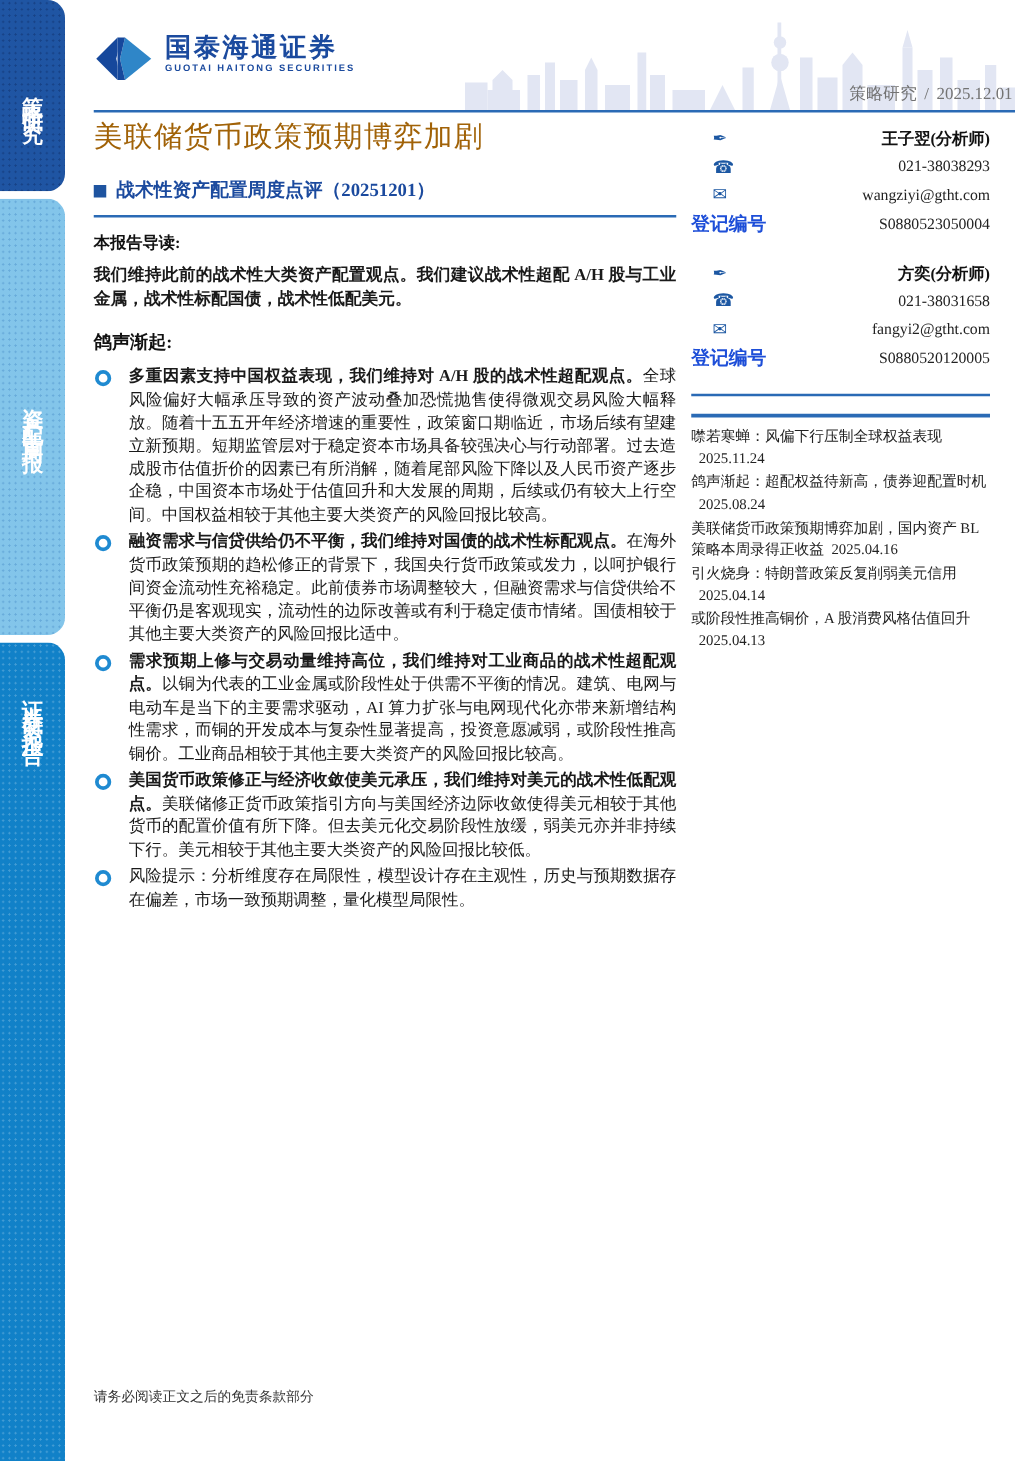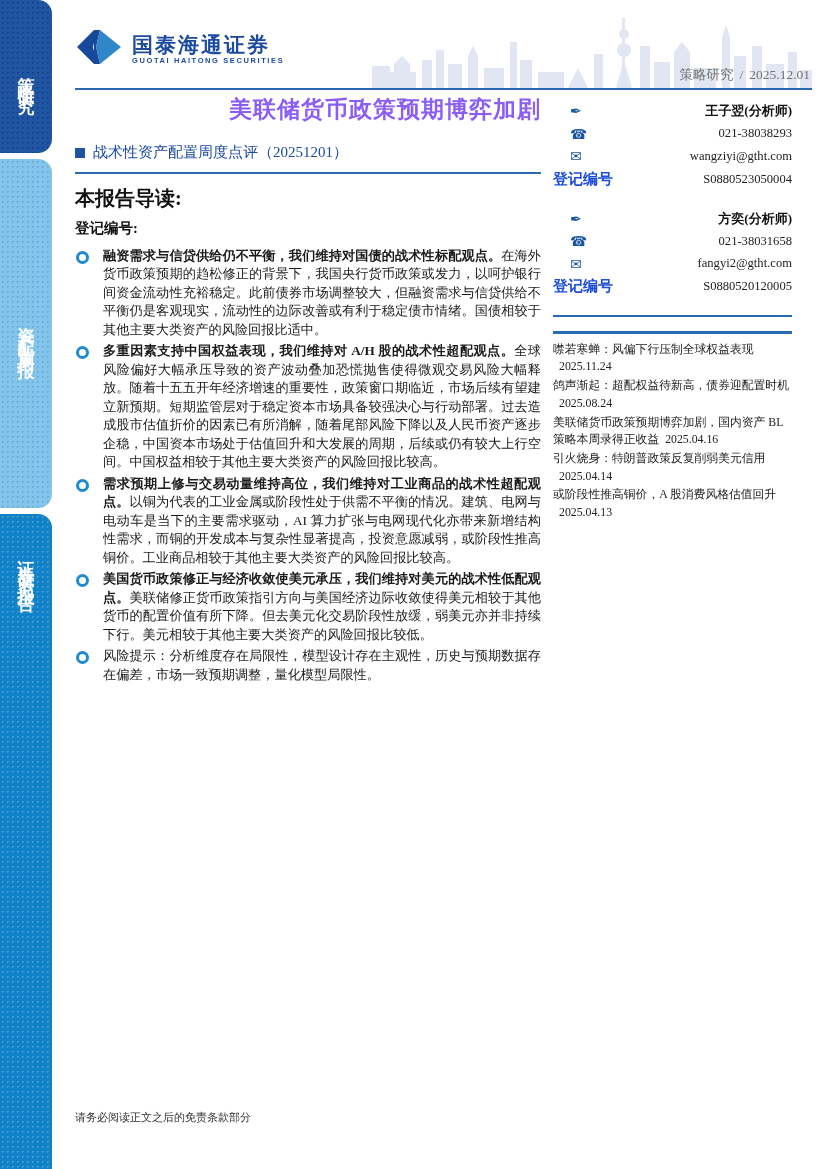--- a/index.html
+++ b/index.html
@@ -17,38 +17,38 @@
     border-radius:0 14px 14px 0;align-items:center;}
   .seg3{top:514px;height:655px;background-color:#1181c8;
     background-image:radial-gradient(rgba(255,255,255,.22) 1px,transparent 1px);
     border-radius:0 14px 0 0;align-items:flex-start;padding-top:0;}
   .vtext{writing-mode:vertical-rl;text-orientation:upright;color:#ffffff;
     font-size:17px;font-weight:bold;letter-spacing:7px;line-height:1;}
   .seg3 .vtext{margin-top:32px;}
 
   
   .skyline{position:absolute;top:16px;right:14px;}
-  .logo{position:absolute;left:76px;top:27px;display:flex;align-items:center;}
+  .logo{position:absolute;left:76px;top:27px;display:flex;align-items:flex-start;}
   .logo-mark{margin-right:10px;}
   .logo-cn{font-size:21px;font-weight:bold;color:#1b4a9e;letter-spacing:2px;line-height:1.1;
     font-family:"Liberation Sans","DejaVu Sans",sans-serif;}
   .logo-en{font-size:7.5px;color:#1b4a9e;letter-spacing:1.6px;font-weight:bold;
     font-family:"Liberation Sans","DejaVu Sans",sans-serif;}
   .header-meta{position:absolute;top:66px;right:16px;font-size:13.5px;color:#737373;}
   .header-meta .sep{margin:0 6px;}
   .header-rule{position:absolute;left:75px;top:88px;width:737px;height:2px;background:#2a6ab5;}
 
   
   .main-col{position:absolute;left:75px;top:94px;width:466px;}
-  .report-title{font-size:23px;font-weight:bold;color:#8b5cf6;letter-spacing:1px;margin:0 0 18px 0;text-align:right;}
+  .report-title{font-size:23px;font-weight:normal;color:#a16207;letter-spacing:1px;margin:0 0 18px 0;}
   .subtitle-row{display:flex;align-items:center;margin:0 0 10px 0;}
   .subtitle-square{width:10px;height:10px;background:#1e54a0;margin-right:8px;flex:0 0 auto;}
-  .subtitle-text{font-size:15px;font-weight:normal;color:#1b4a9e;}
+  .subtitle-text{font-size:15px;font-weight:bold;color:#1b4a9e;}
   .subtitle-rule{width:466px;height:2px;background:#2a6ab5;margin-bottom:11px;}
-  .sec-label{font-size:20px;font-weight:bold;color:#111;margin:0 0 7px 0;}
+  .sec-label{font-size:13px;font-weight:bold;color:#111;margin:0 0 7px 0;}
   .guide-text{font-size:13.4px;font-weight:bold;line-height:1.42;text-align:justify;margin:0 0 16px 0;}
   .points-label{font-size:14.5px;font-weight:bold;color:#111;margin:0 0 9px 0;}
   .bullet-list{margin:0;padding:0;list-style:none;}
   .bullet-item{display:flex;margin-bottom:3px;}
   .bullet-dot{flex:0 0 auto;width:7px;height:7px;border:3px solid #1f8ad1;border-radius:50%;
     margin:4px 14px 0 1px;background:#fff;}
   .bullet-body{flex:1;font-size:13.2px;line-height:1.4;text-align:justify;}
   .bullet-lead{font-weight:bold;}
 
   
@@ -141,31 +141,32 @@
 
   <div class="main-col">
     <h1 class="report-title">美联储货币政策预期博弈加剧</h1>
     <div class="subtitle-row">
       <span class="subtitle-square"></span>
       <span class="subtitle-text">战术性资产配置周度点评（20251201）</span>
     </div>
     <div class="subtitle-rule"></div>
 
     <div class="sec-label">本报告导读:</div>
-
-    <div class="points-label">登记编号:</div>
+    <p class="guide-text">我们维持此前的战术性大类资产配置观点。我们建议战术性超配 A/H 股与工业金属，战术性标配国债，战术性低配美元。</p>
+
+    <div class="points-label">鸽声渐起:</div>
 
     <ul class="bullet-list">
       <li class="bullet-item">
         <span class="bullet-dot"></span>
+        <span class="bullet-body"><span class="bullet-lead">多重因素支持中国权益表现，我们维持对 A/H 股的战术性超配观点。</span><span>全球风险偏好大幅承压导致的资产波动叠加恐慌抛售使得微观交易风险大幅释放。随着十五五开年经济增速的重要性，政策窗口期临近，市场后续有望建立新预期。短期监管层对于稳定资本市场具备较强决心与行动部署。过去造成股市估值折价的因素已有所消解，随着尾部风险下降以及人民币资产逐步企稳，中国资本市场处于估值回升和大发展的周期，后续或仍有较大上行空间。中国权益相较于其他主要大类资产的风险回报比较高。</span></span>
+      </li>
+      <li class="bullet-item">
+        <span class="bullet-dot"></span>
         <span class="bullet-body"><span class="bullet-lead">融资需求与信贷供给仍不平衡，我们维持对国债的战术性标配观点。</span><span>在海外货币政策预期的趋松修正的背景下，我国央行货币政策或发力，以呵护银行间资金流动性充裕稳定。此前债券市场调整较大，但融资需求与信贷供给不平衡仍是客观现实，流动性的边际改善或有利于稳定债市情绪。国债相较于其他主要大类资产的风险回报比适中。</span></span>
-      </li>
-      <li class="bullet-item">
-        <span class="bullet-dot"></span>
-        <span class="bullet-body"><span class="bullet-lead">多重因素支持中国权益表现，我们维持对 A/H 股的战术性超配观点。</span><span>全球风险偏好大幅承压导致的资产波动叠加恐慌抛售使得微观交易风险大幅释放。随着十五五开年经济增速的重要性，政策窗口期临近，市场后续有望建立新预期。短期监管层对于稳定资本市场具备较强决心与行动部署。过去造成股市估值折价的因素已有所消解，随着尾部风险下降以及人民币资产逐步企稳，中国资本市场处于估值回升和大发展的周期，后续或仍有较大上行空间。中国权益相较于其他主要大类资产的风险回报比较高。</span></span>
       </li>
       <li class="bullet-item">
         <span class="bullet-dot"></span>
         <span class="bullet-body"><span class="bullet-lead">需求预期上修与交易动量维持高位，我们维持对工业商品的战术性超配观点。</span><span>以铜为代表的工业金属或阶段性处于供需不平衡的情况。建筑、电网与电动车是当下的主要需求驱动，AI 算力扩张与电网现代化亦带来新增结构性需求，而铜的开发成本与复杂性显著提高，投资意愿减弱，或阶段性推高铜价。工业商品相较于其他主要大类资产的风险回报比较高。</span></span>
       </li>
       <li class="bullet-item">
         <span class="bullet-dot"></span>
         <span class="bullet-body"><span class="bullet-lead">美国货币政策修正与经济收敛使美元承压，我们维持对美元的战术性低配观点。</span><span>美联储修正货币政策指引方向与美国经济边际收敛使得美元相较于其他货币的配置价值有所下降。但去美元化交易阶段性放缓，弱美元亦并非持续下行。美元相较于其他主要大类资产的风险回报比较低。</span></span>
       </li>
       <li class="bullet-item">

